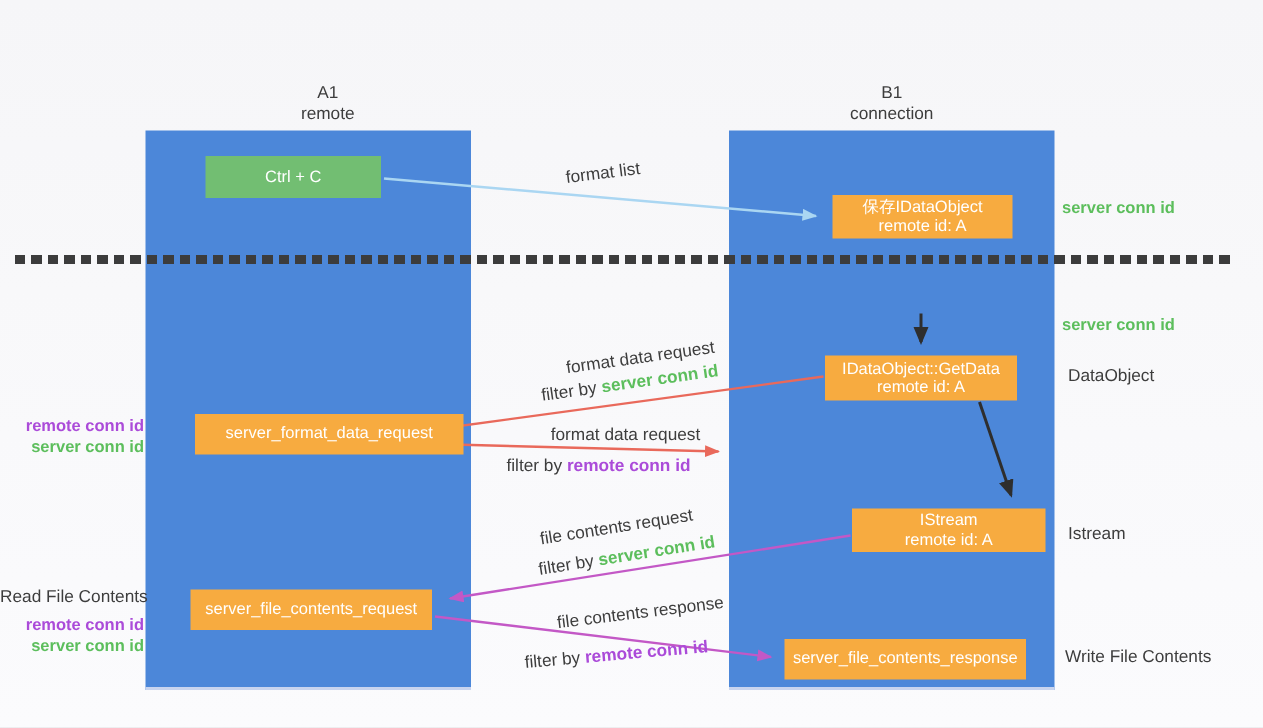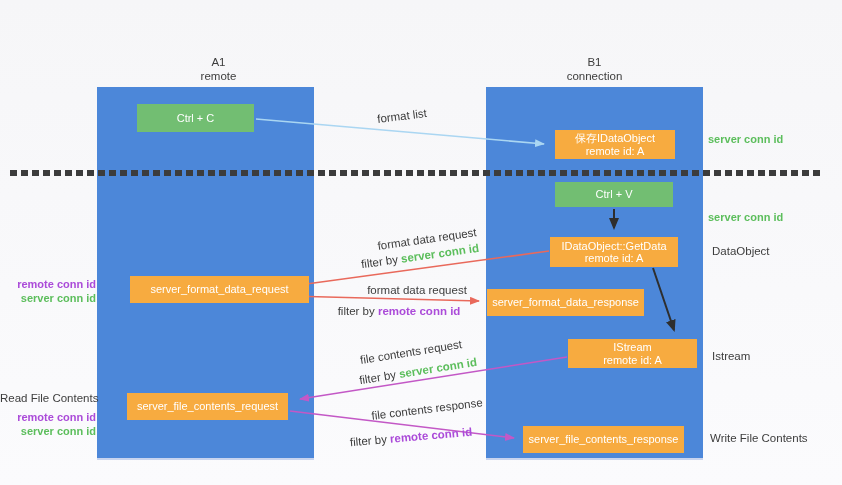--- a/index.html
+++ b/index.html
@@ -93,30 +93,28 @@
     <line x1="290" y1="411" x2="514" y2="438" stroke="#c358c6" stroke-width="1.6" marker-end="url(#mk-mag)"></line>
   </svg>
 
   <div class="abs box green" style="left:137px;top:104px;width:117px;height:28px;">Ctrl + C</div>
 
   <div class="abs box orange two-line" style="left:555px;top:130px;width:120px;height:29px;">
     <div>保存IDataObject</div>
     <div>remote id: A</div>
   </div>
 
-  <div class="abs box green" style="left:555px;top:182px;width:118px;height:25px;">Ctrl + V</div>
 
   <div class="abs box orange two-line" style="left:550px;top:237px;width:128px;height:30px;">
     <div>IDataObject::GetData</div>
     <div>remote id: A</div>
   </div>
 
   <div class="abs box orange" style="left:130px;top:276px;width:179px;height:27px;">server_format_data_request</div>
 
-  <div class="abs box orange" style="left:487px;top:289px;width:157px;height:27px;">server_format_data_response</div>
 
   <div class="abs box orange two-line" style="left:568px;top:339px;width:129px;height:29px;">
     <div>IStream</div>
     <div>remote id: A</div>
   </div>
 
   <div class="abs box orange" style="left:127px;top:393px;width:161px;height:27px;">server_file_contents_request</div>
 
   <div class="abs box orange" style="left:523px;top:426px;width:161px;height:27px;">server_file_contents_response</div>
 

